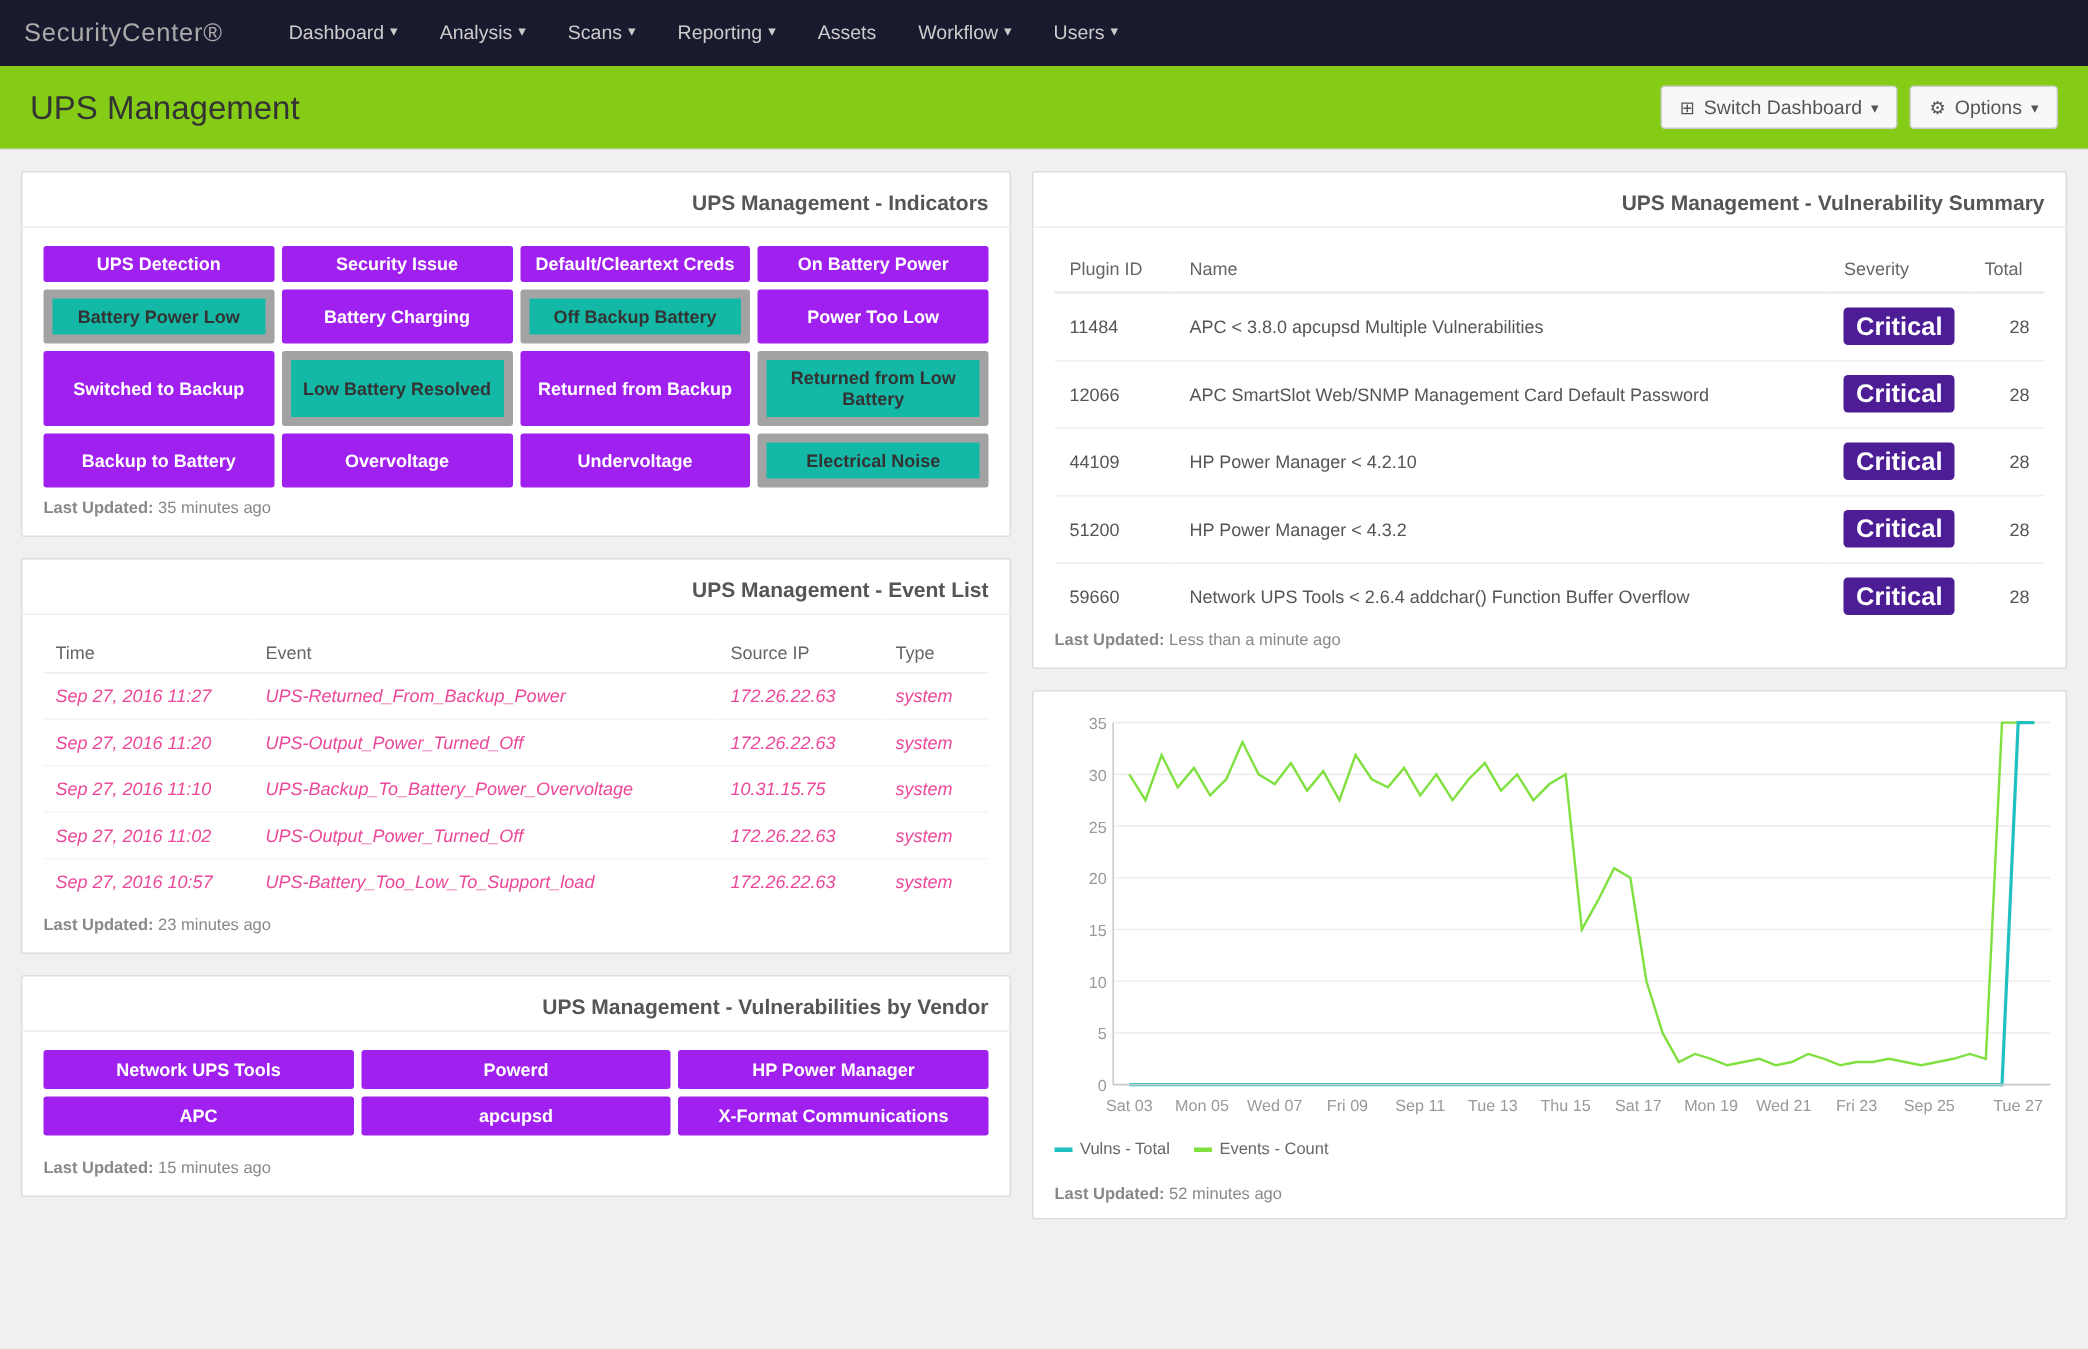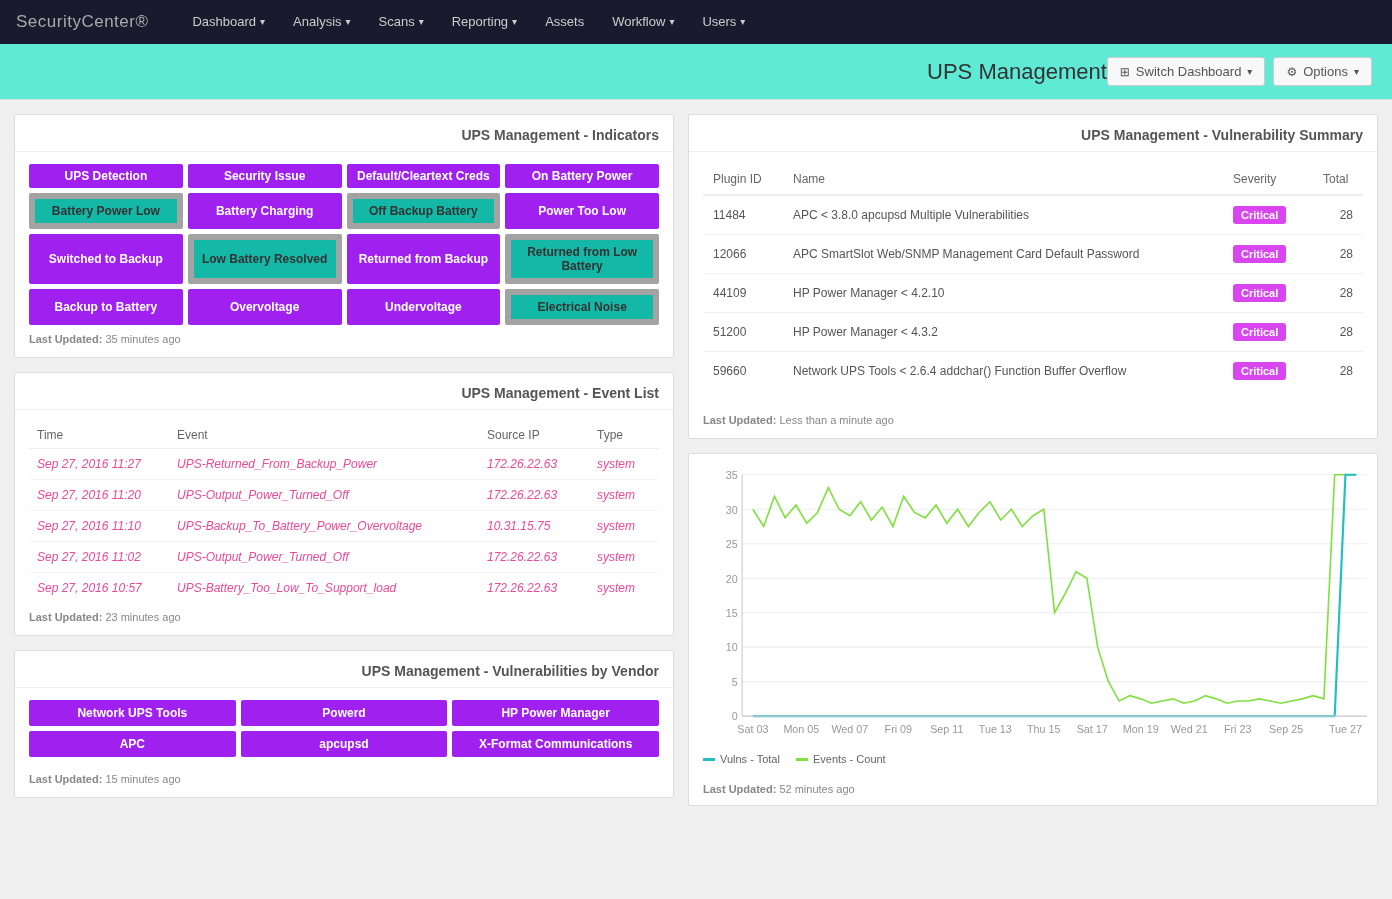--- a/index.html
+++ b/index.html
@@ -7,21 +7,21 @@
 
     
     .navbar { background: #1a1a2e; display: flex; align-items: center; padding: 0 16px; height: 44px; }
     .navbar-brand { color: #fff; font-size: 17px; font-weight: bold; margin-right: 30px; letter-spacing: 0.5px; }
     .navbar-brand span { color: #aaa; font-weight: normal; text-align: center; }
     .nav-items { display: flex; gap: 0; }
     .nav-item { color: #ccc; padding: 0 14px; height: 44px; line-height: 44px; cursor: pointer; font-size: 13px; display: flex; align-items: center; gap: 4px; }
     .nav-caret { font-size: 10px; }
 
     
-    .page-header { background: #5eead4; border-bottom: 1px solid #ddd; padding: 10px 20px; display: flex; align-items: center; justify-content: flex-end; min-height: 56px; }
+    .page-header { background: #84cc16; border-bottom: 1px solid #ddd; padding: 10px 20px; display: flex; align-items: center; justify-content: space-between; min-height: 56px; }
     .page-title { font-size: 22px; font-weight: 300; color: #333; }
     .header-buttons { display: flex; gap: 8px; }
     .btn-header { display: flex; align-items: center; gap: 6px; padding: 6px 12px; border: 1px solid #ccc; background: #f8f8f8; cursor: pointer; border-radius: 3px; font-size: 13px; color: #555; }
     .btn-header .icon { font-size: 12px; }
 
     
     .main { display: flex; gap: 14px; padding: 14px; }
     .left-col { flex: 0 0 660px; display: flex; flex-direction: column; gap: 14px; }
     .right-col { flex: 1; display: flex; flex-direction: column; gap: 14px; }
 
@@ -50,21 +50,21 @@
 
     
     .vendor-grid { display: grid; grid-template-columns: repeat(3, 1fr); gap: 5px; border-radius: 24px; }
     .vendor-btn { background: #a020f0; color: #fff; padding: 6px 8px; text-align: center; font-size: 12px; font-weight: bold; border-radius: 2px; cursor: pointer; border: none; }
 
     
     .vuln-table { width: 100%; border-collapse: collapse; }
     .vuln-table th { text-align: left; padding: 8px 10px; color: #666; font-weight: normal; font-size: 12px; border-bottom: 2px solid #eee; }
     .vuln-table td { padding: 12px 10px; border-bottom: 1px solid #f0f0f0; font-size: 12px; color: #555; vertical-align: middle; }
     .vuln-table tr:last-child td { border-bottom: none; }
-    .badge-critical { background: #d946ef; color: #fff; padding: 3px 8px; border-radius: 3px; font-size: 11px; font-weight: bold; }
+    .badge-critical { background: #4c1d95; color: #fff; padding: 3px 8px; border-radius: 3px; font-size: 17px; font-weight: bold; }
     .col-plugin { width: 80px; }
     .col-severity { width: 90px; }
     .col-total { width: 50px; text-align: right; }
 
     
     .trend-panel { flex: 1; min-height: 300px; }
     .chart-area { padding: 10px 10px 0; }
     .chart-legend { display: flex; gap: 16px; padding: 6px 14px 10px; font-size: 11px; color: #666; }
     .legend-item { display: flex; align-items: center; gap: 5px; }
     .legend-dot { width: 12px; height: 3px; display: inline-block; }
@@ -272,21 +272,21 @@
       <td class="col-total">28</td>
     </tr>
               <tr>
       <td>59660</td>
       <td>Network UPS Tools &lt; 2.6.4 addchar() Function Buffer Overflow</td>
       <td><span class="badge-critical">Critical</span></td>
       <td class="col-total">28</td>
     </tr>
             </tbody>
         </table>
-        <div class="last-updated" style="margin-top:24px;">
+        <div class="last-updated" style="margin-top:1px;">
           <span class="last-updated-bold">Last Updated: </span>
           <span>Less than a minute ago</span>
         </div>
       </div>
     </div>
 
     <div class="panel trend-panel">
       <div class="chart-area">
         <svg class="chart-svg" viewBox="0 0 620 260">
 

